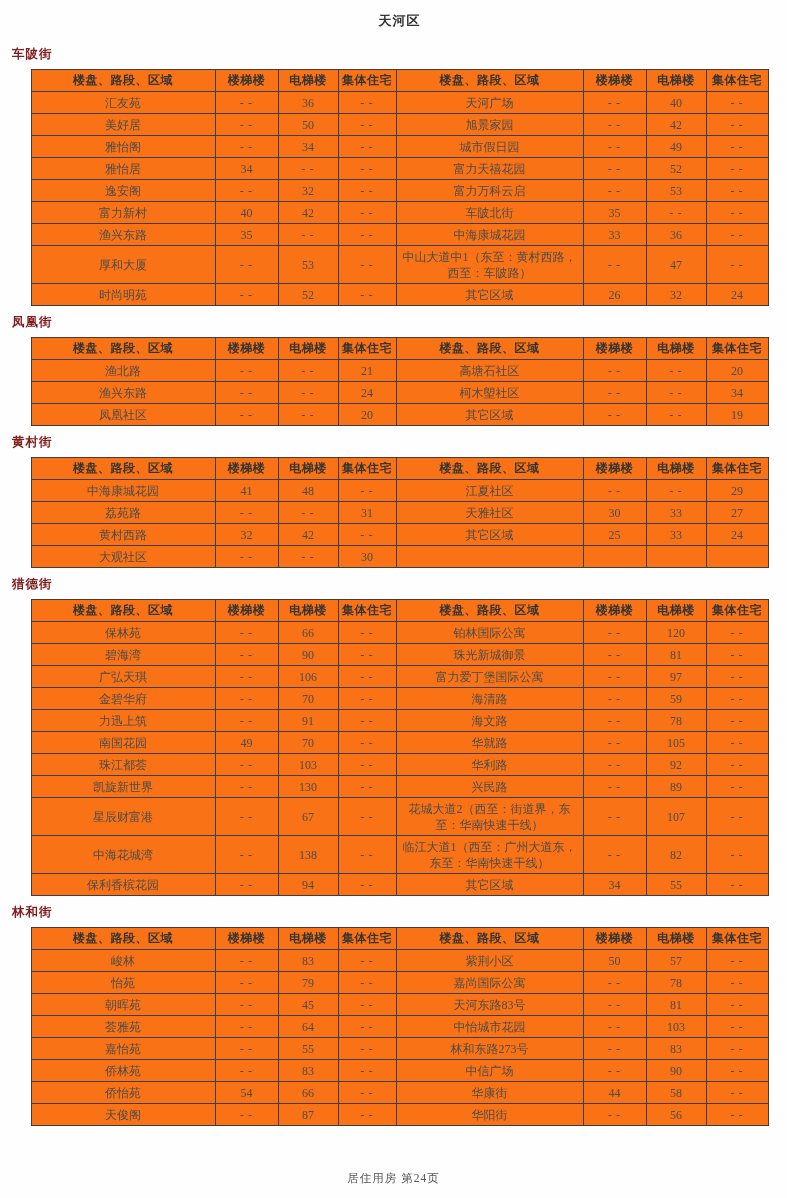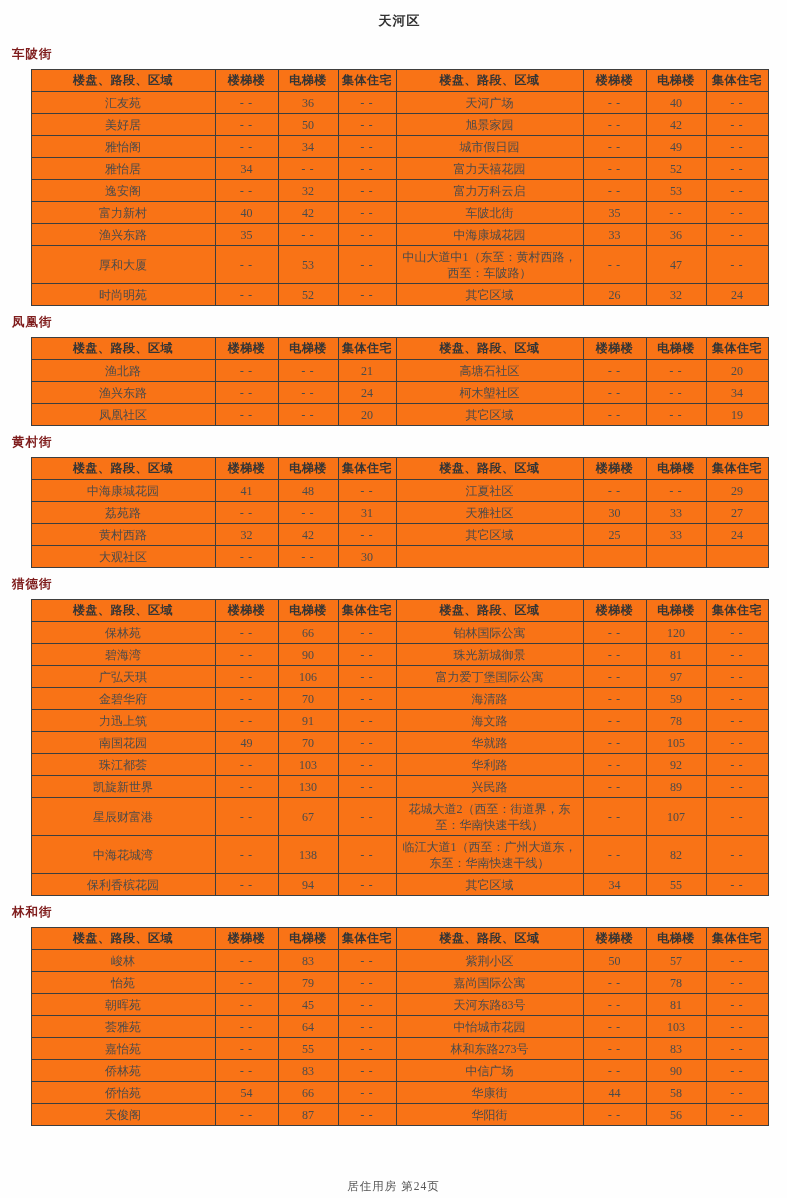--- a/index.html
+++ b/index.html
@@ -69,21 +69,21 @@
   td.dash-cell {
     color: #8c8c8c;
     letter-spacing: 1px;
     font-family: "DejaVu Sans Mono", monospace;
     font-size: 10px;
   }
   .page-footer {
     position: absolute;
     left: 0;
     right: 0;
-    bottom: 4px;
+    bottom: 12px;
     text-align: center;
     font-size: 11.5px;
     color: #555555;
     letter-spacing: 1px;
     font-family: Liberation Serif, serif;
   }
 </style>
 </head>
 <body>
 

